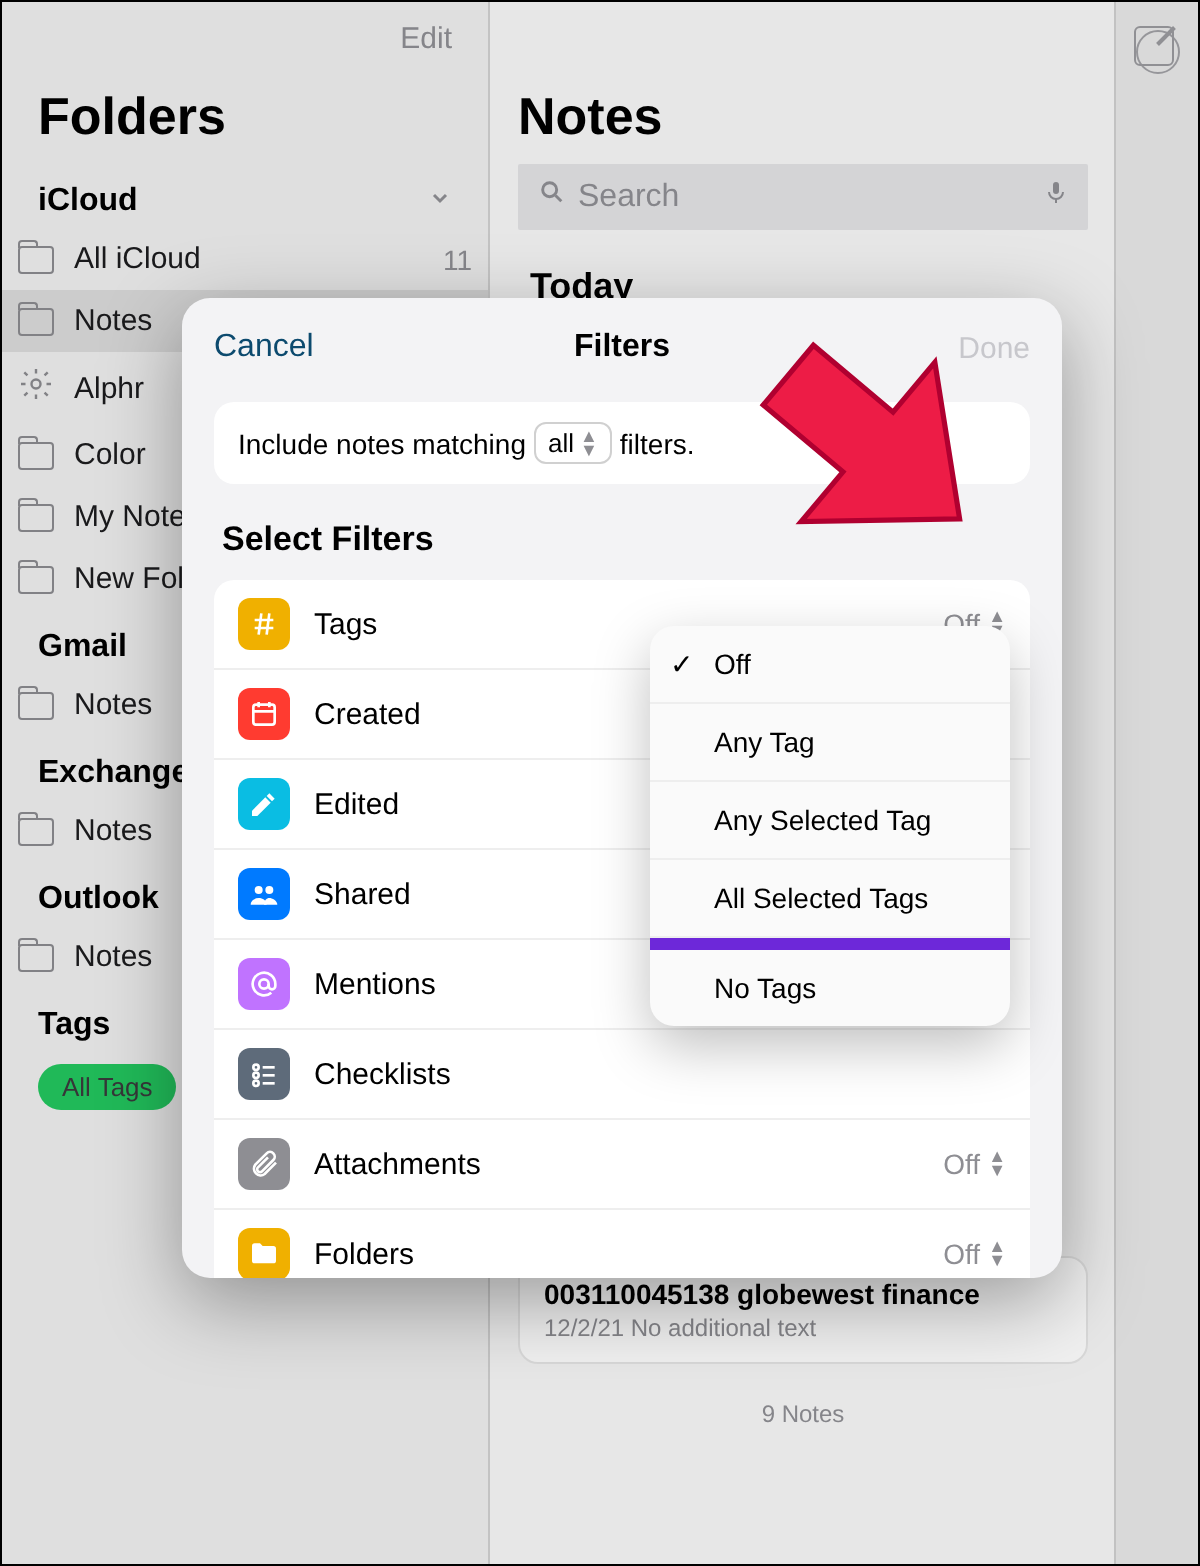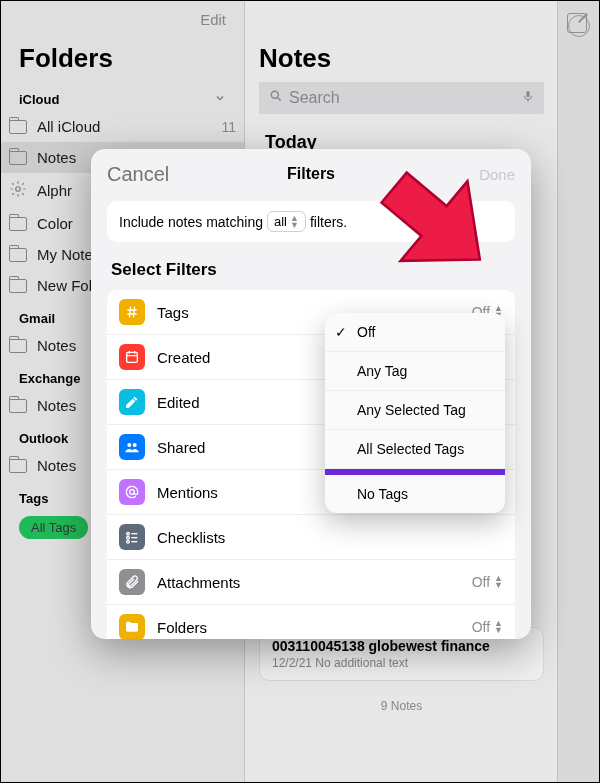--- a/index.html
+++ b/index.html
@@ -11,21 +11,21 @@
     position: absolute; left: 0; top: 0; width: 244px; height: 100%;
     background: #ededed; border-right: 1px solid #d0d0d0;
     padding: 8px 0 0 0;
   }
   .sidebar .edit { position:absolute; top:10px; right:18px; color:#8e8e93; font-size:15px; }
   .sidebar h1 {
     font-size:26px; font-weight:700; padding: 34px 0 8px 18px;
   }
   .section-head {
     display:flex; align-items:center; justify-content:space-between;
-    padding: 10px 18px 4px 18px; font-weight:600; font-size:13px;
+    padding: 10px 18px 4px 18px; font-weight:600; font-size:16px;
   }
   .folder-row {
     display:flex; align-items:center; gap:10px; padding:7px 8px;
     font-size:15px; color:#1c1c1e;
   }
   .folder-row .count { margin-left:auto; color:#8e8e93; font-size:14px; }
   .folder-row.selected { background:#d9d9d9; }
   .folder-icon { width:18px; height:14px; border:1.5px solid #8a8a8e; border-radius:2px; position:relative; }
   .folder-icon::before { content:""; position:absolute; top:-4px; left:-1.5px; width:8px; height:3px; border:1.5px solid #8a8a8e; border-bottom:none; border-radius:2px 2px 0 0; }
 
@@ -69,21 +69,21 @@
 
   
   .sheet {
     position:absolute; left:90px; top:148px; width:440px; height:490px;
     background:#f3f3f5; border-radius:14px;
     box-shadow: 0 12px 40px rgba(0,0,0,0.35);
     overflow:hidden;
     padding: 12px 16px 16px 16px;
   }
   .sheet-header { display:flex; align-items:center; justify-content:space-between; height:26px; }
-  .sheet-header .cancel { color:#737373; font-size:20px; }
+  .sheet-header .cancel { color:#0c4a6e; font-size:16px; }
   .sheet-header .title { font-weight:600; font-size:16px; position:absolute; left:0; right:0; text-align:center; pointer-events:none; }
   .sheet-header .done { color:#c7c7cc; font-size:15px; }
 
   .matching-row {
     margin-top:14px; background:#fff; border-radius:10px;
     padding:10px 12px; font-size:14px; display:flex; align-items:center; gap:4px;
   }
   .all-pill {
     border:1px solid #d0d0d0; border-radius:6px; padding:2px 6px; font-size:13px;
     display:inline-flex; align-items:center; gap:3px;

